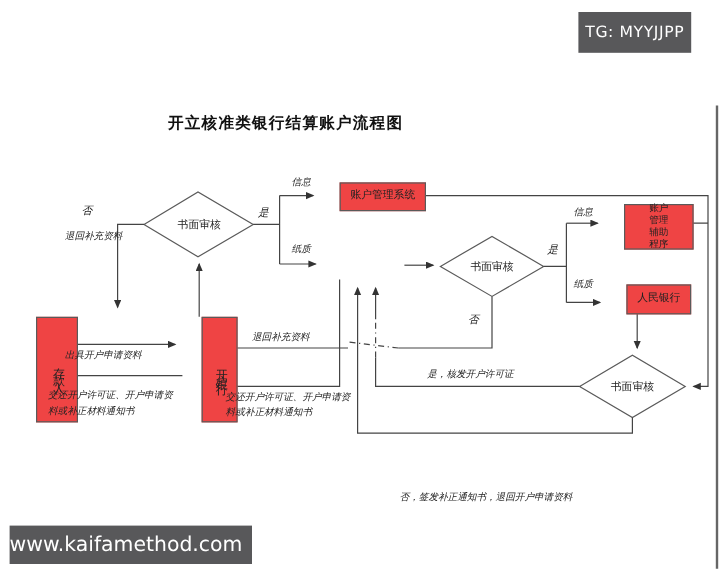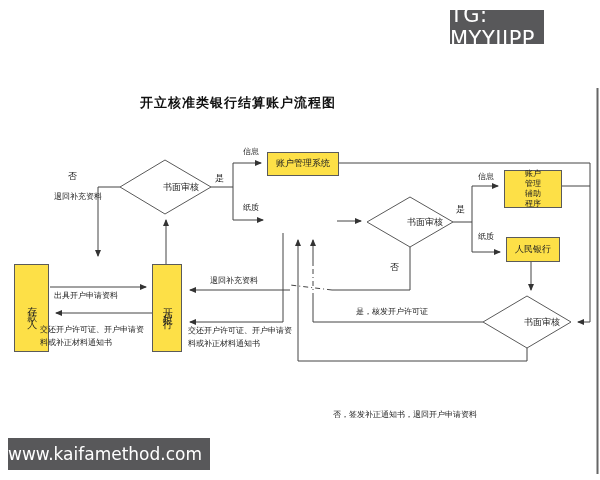--- a/index.html
+++ b/index.html
@@ -1,30 +1,30 @@
 <!DOCTYPE html>
 <html><head>
 <meta charset="utf-8">
 <style>
   html,body{margin:0;padding:0;}
   body{width:600px;height:480px;background:#ffffff;font-family:"DejaVu Sans","Liberation Sans",sans-serif;}
   #stage{position:relative;width:600px;height:480px;background:#ffffff;overflow:hidden;}
   svg.connectors{position:absolute;left:0;top:0;width:600px;height:480px;}
 
   .badge{position:absolute;background:#58585a;color:#ffffff;display:flex;align-items:center;justify-content:center;}
-  #tg-badge{left:450px;top:10px;width:94px;height:34px;font-size:21px;letter-spacing:0.5px;}
+  #tg-badge{left:482px;top:10px;width:94px;height:34px;font-size:13px;letter-spacing:0.5px;}
   #site-badge{left:8px;top:438px;width:202px;height:32px;font-size:17px;justify-content:flex-start;box-sizing:border-box;}
 
   .title{position:absolute;left:140px;top:94px;width:320px;text-align:left;font-size:13px;font-weight:bold;color:#111;letter-spacing:1px;}
 
-  .node{position:absolute;background:#fde047;border:1px solid #5a5a5a;color:#222;display:flex;align-items:center;justify-content:center;box-sizing:border-box;font-size:9px;text-align:center;line-height:1.25;}
+  .node{position:absolute;background:#ef4444;border:1px solid #5a5a5a;color:#222;display:flex;align-items:center;justify-content:center;box-sizing:border-box;font-size:9px;text-align:center;line-height:1.25;margin-left:16px;}
   .vnode{writing-mode:vertical-lr;text-orientation:upright;letter-spacing:7px;font-size:10px;}
 
-  .dlabel{position:absolute;font-size:9px;color:#222;text-align:right;}
-  .elabel{position:absolute;font-size:8px;color:#222;white-space:nowrap;line-height:1.2;}
+  .dlabel{position:absolute;font-size:9px;color:#222;text-align:center;}
+  .elabel{position:absolute;font-size:8px;color:#222;white-space:nowrap;line-height:1.2;font-style:italic;}
   .elabel.wrap{white-space:normal;line-height:1.6;}
 </style>
 </head>
 <body>
 
 <div id="stage">
 
   <svg class="connectors" viewBox="0 0 600 480">
     <defs>
       <marker id="arr" markerWidth="8" markerHeight="8" refX="6" refY="3" orient="auto" markerUnits="userSpaceOnUse">

